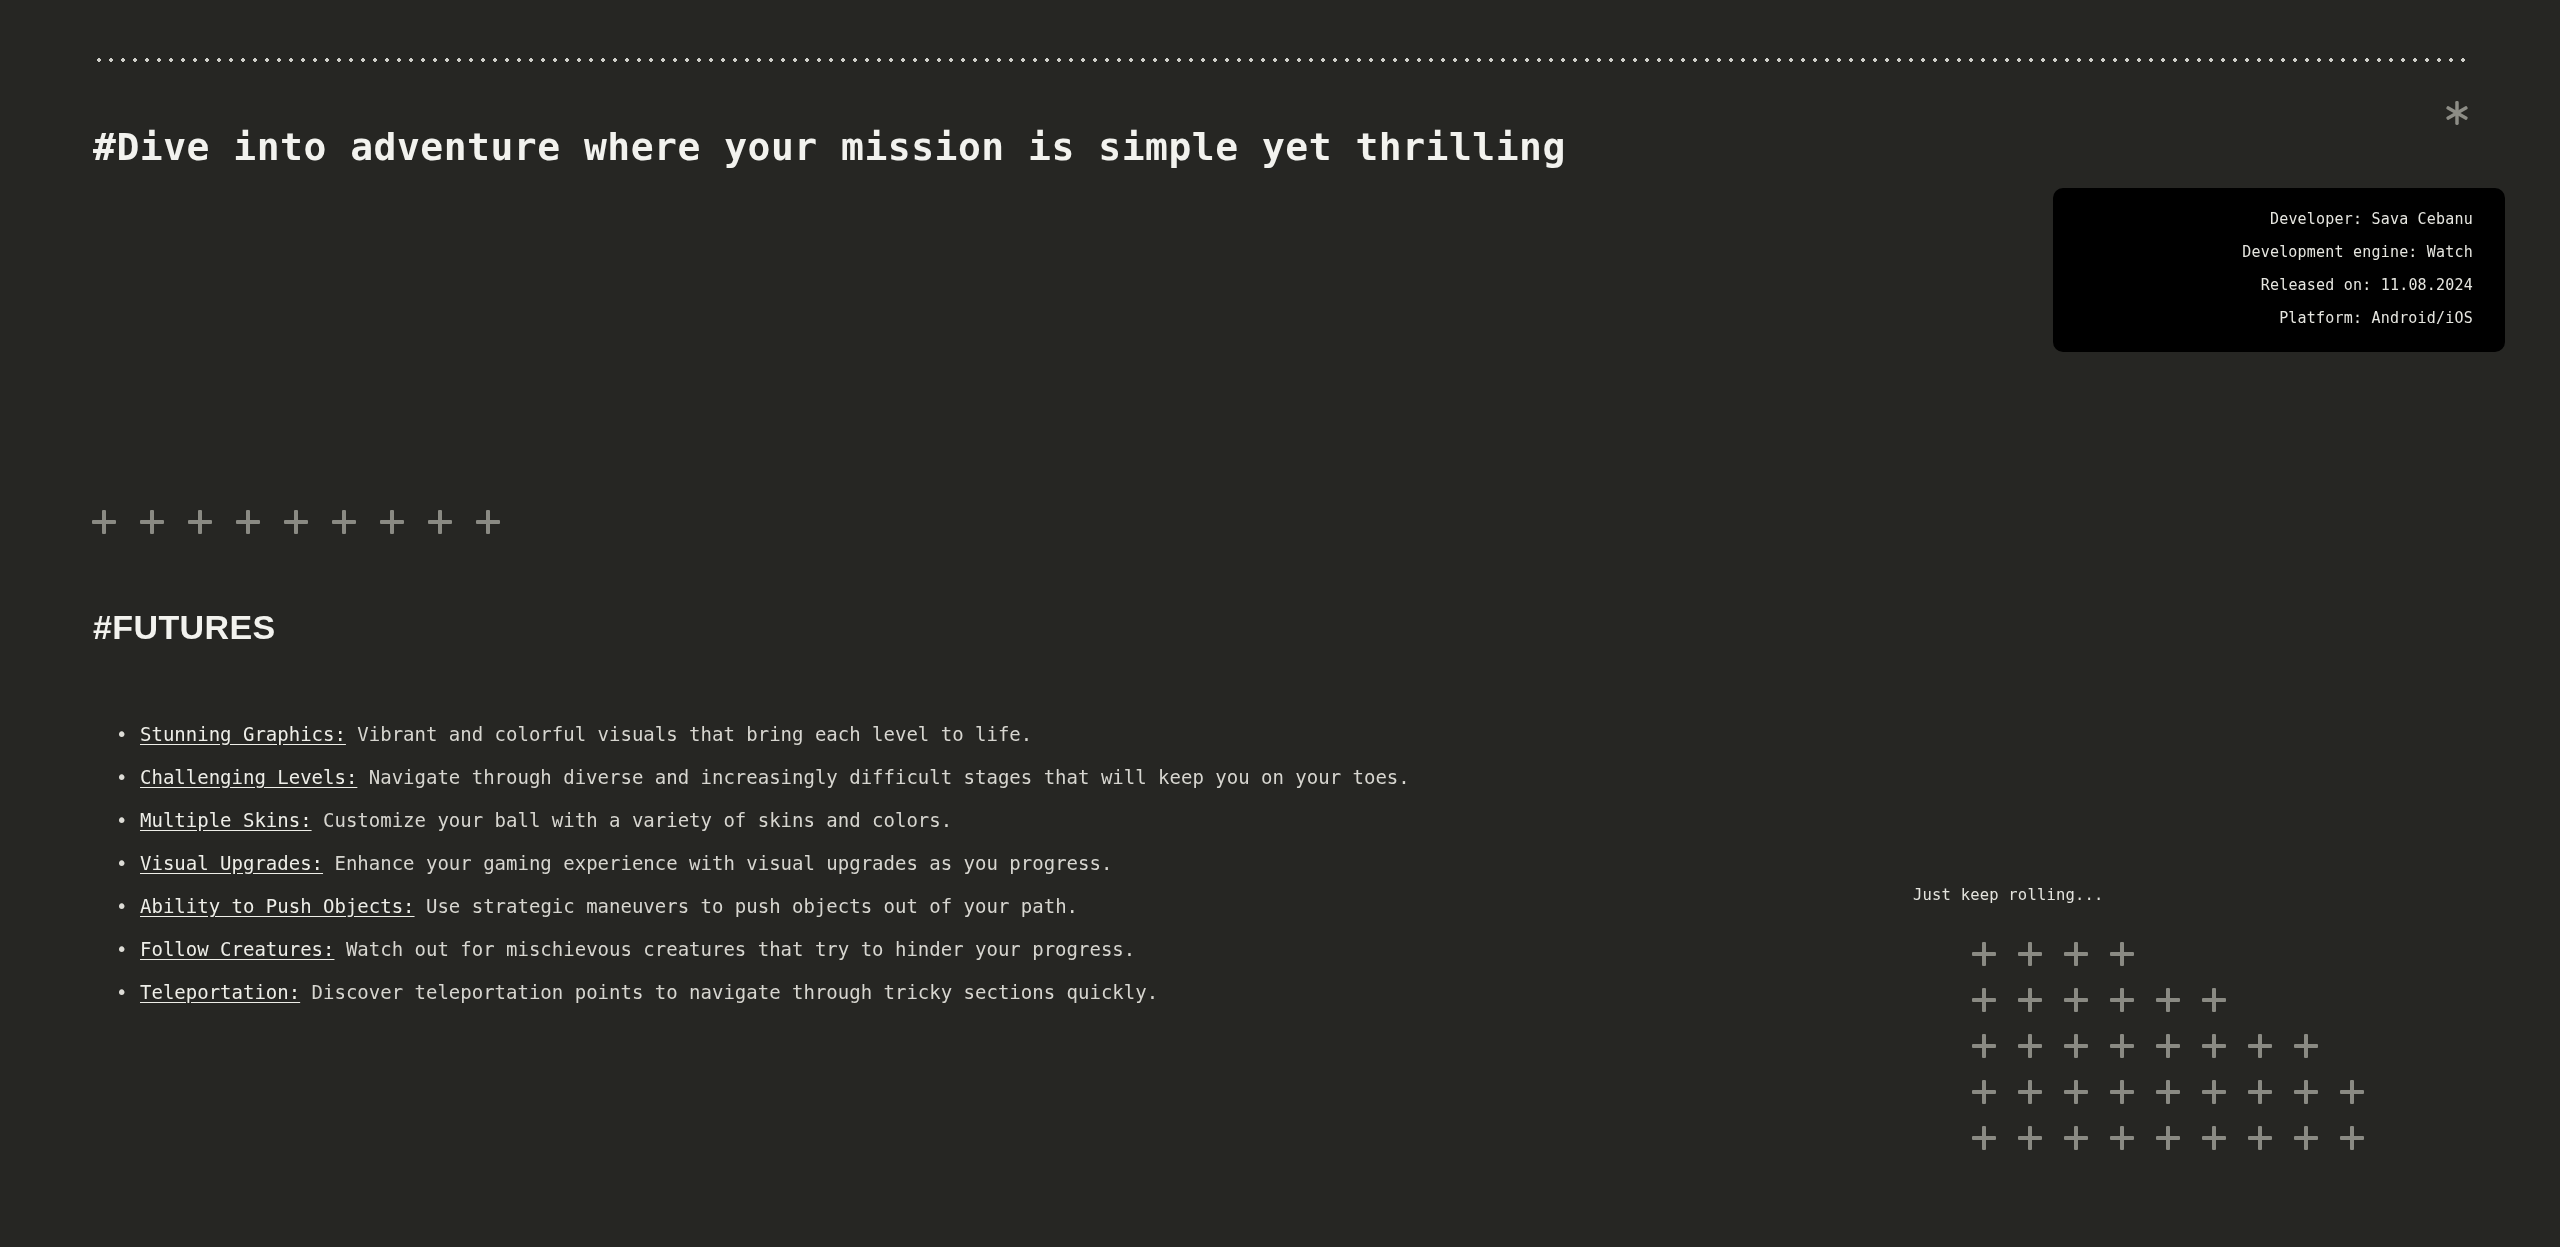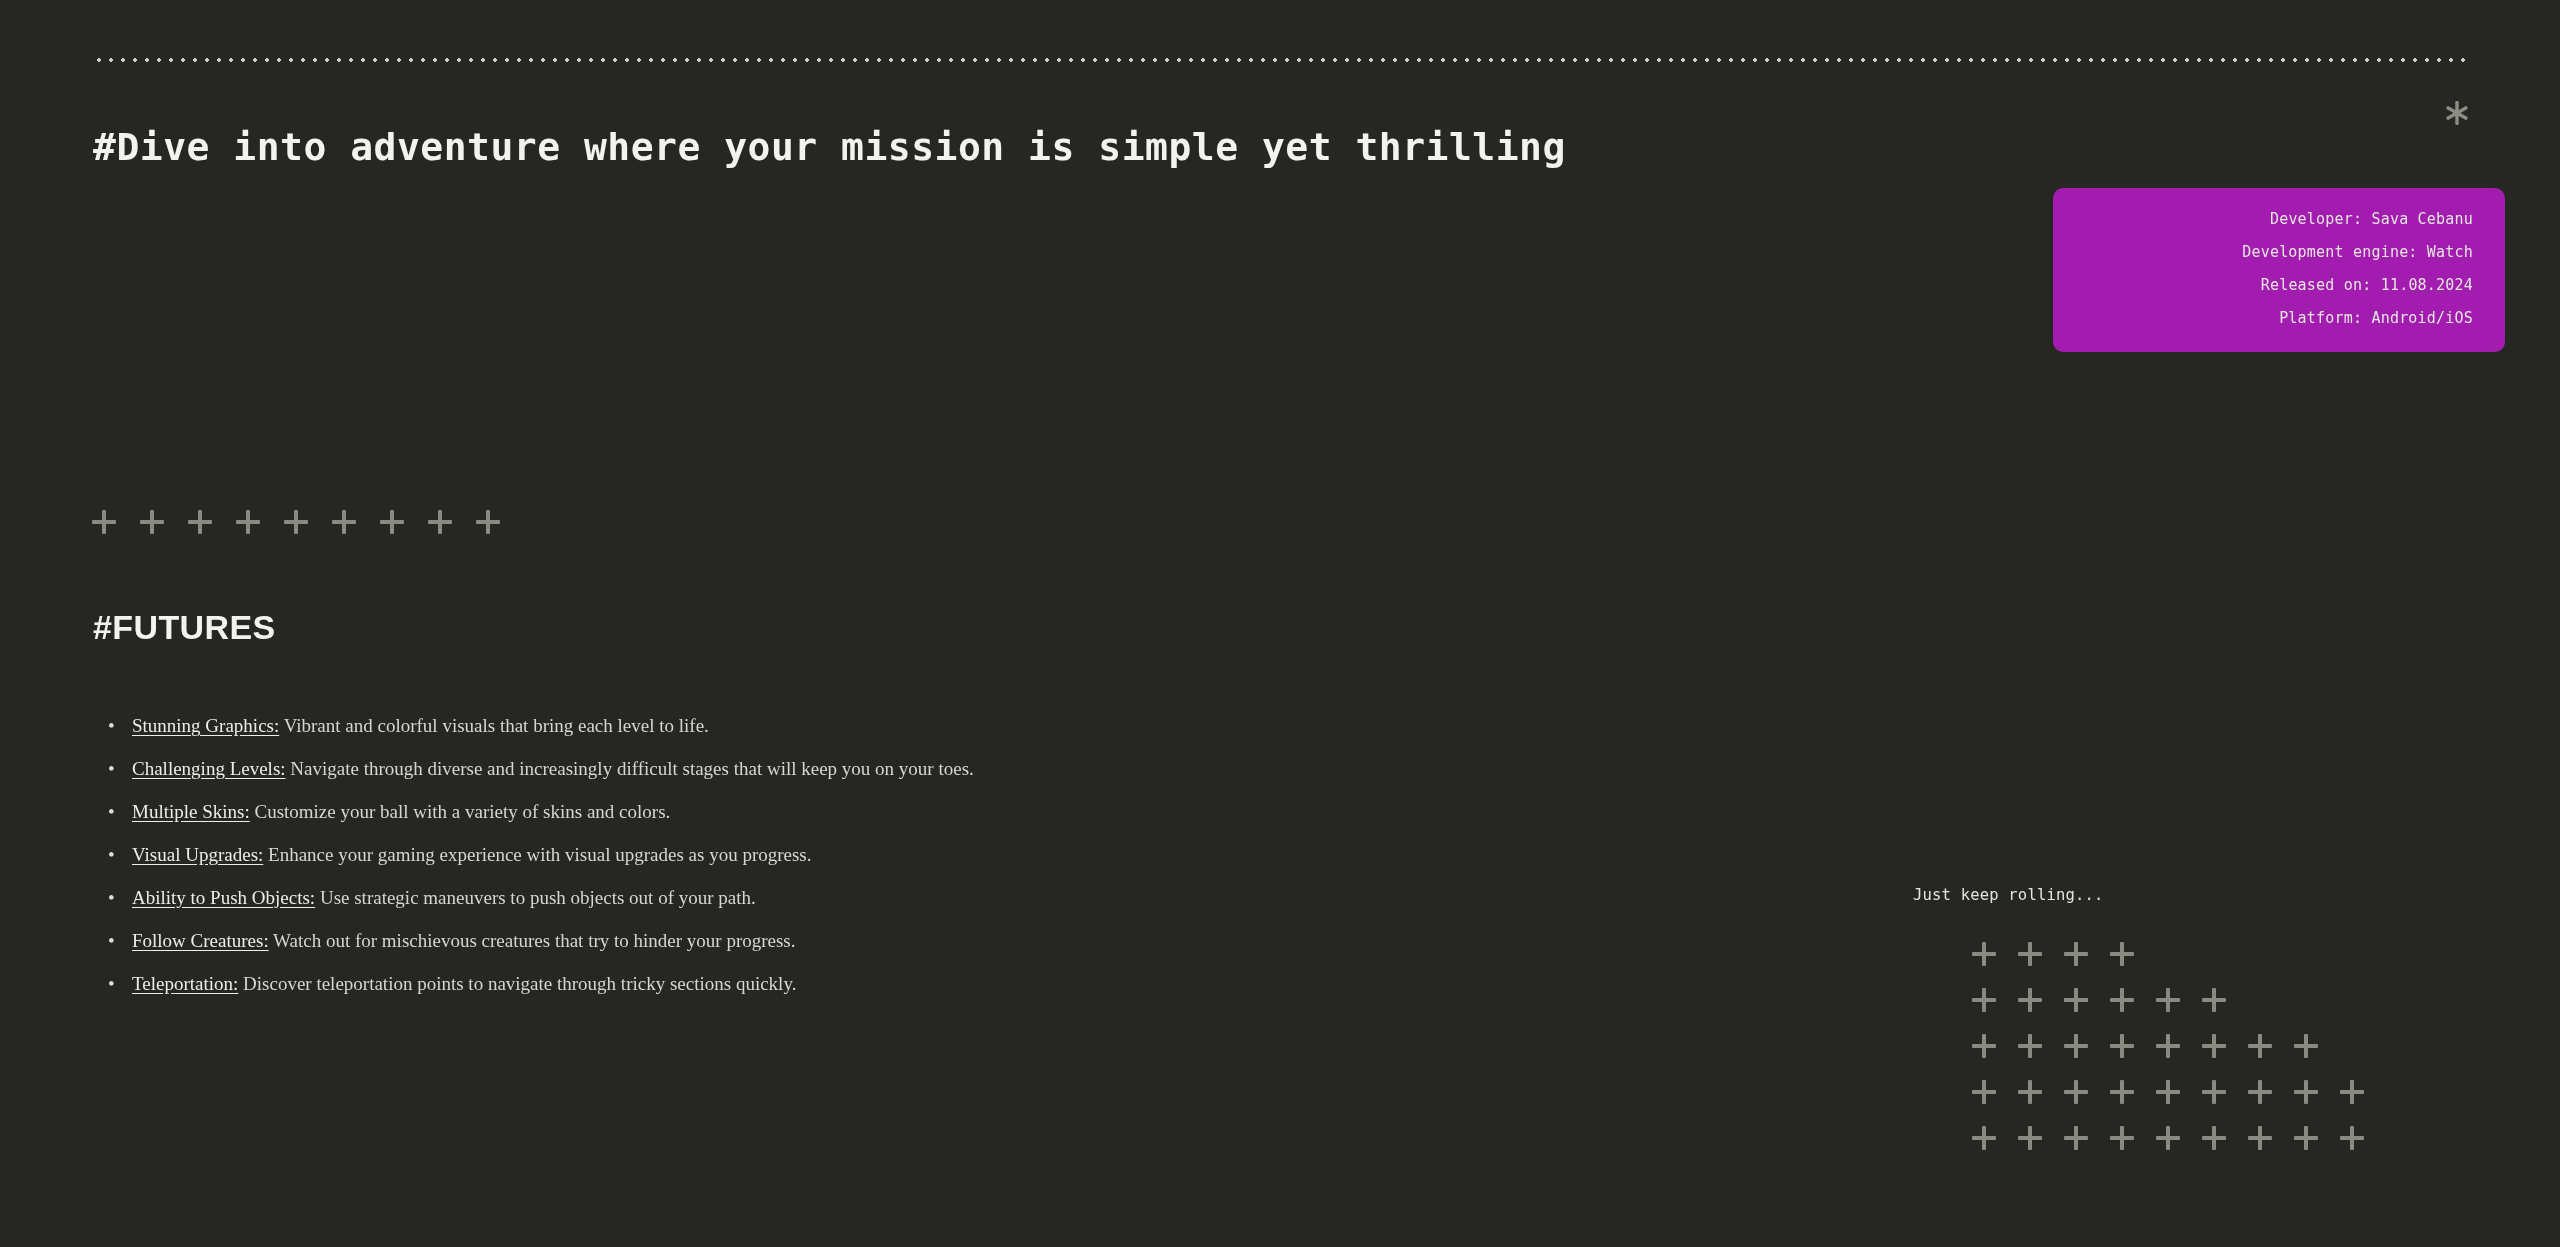--- a/index.html
+++ b/index.html
@@ -60,21 +60,21 @@
     color: #ddddd7;
     max-width: 1730px;
   }
 
   
   .info-card {
     position: absolute;
     right: 55px;
     top: 188px;
     width: 452px;
-    background: #a21caf;
+    background: #000000;
     border-radius: 10px;
     padding: 24px 32px 26px 32px;
     text-align: right;
   }
   .info-line {
     font-size: 15px;
     line-height: 1.0;
     color: #e6e6e0;
     margin: 0 0 18px 0;
     letter-spacing: 0.2px;
@@ -137,24 +137,23 @@
     margin: 0;
     font-family: Liberation Sans, sans-serif;
     letter-spacing: 0.4px;
   }
 
   .feature-list {
     position: absolute;
     left: 93px;
     top: 705px;
     width: 1500px;
-    margin: 8px;
+    margin: 16px;
     padding: 0;
     list-style: none;
-    font-family: Liberation Serif, serif;
   }
   .feature-item {
     font-size: 19px;
     line-height: 1.42;
     color: #dddcd6;
     margin-bottom: 16px;
     position: relative;
     padding-left: 31px;
   }
   .feature-item::before {

